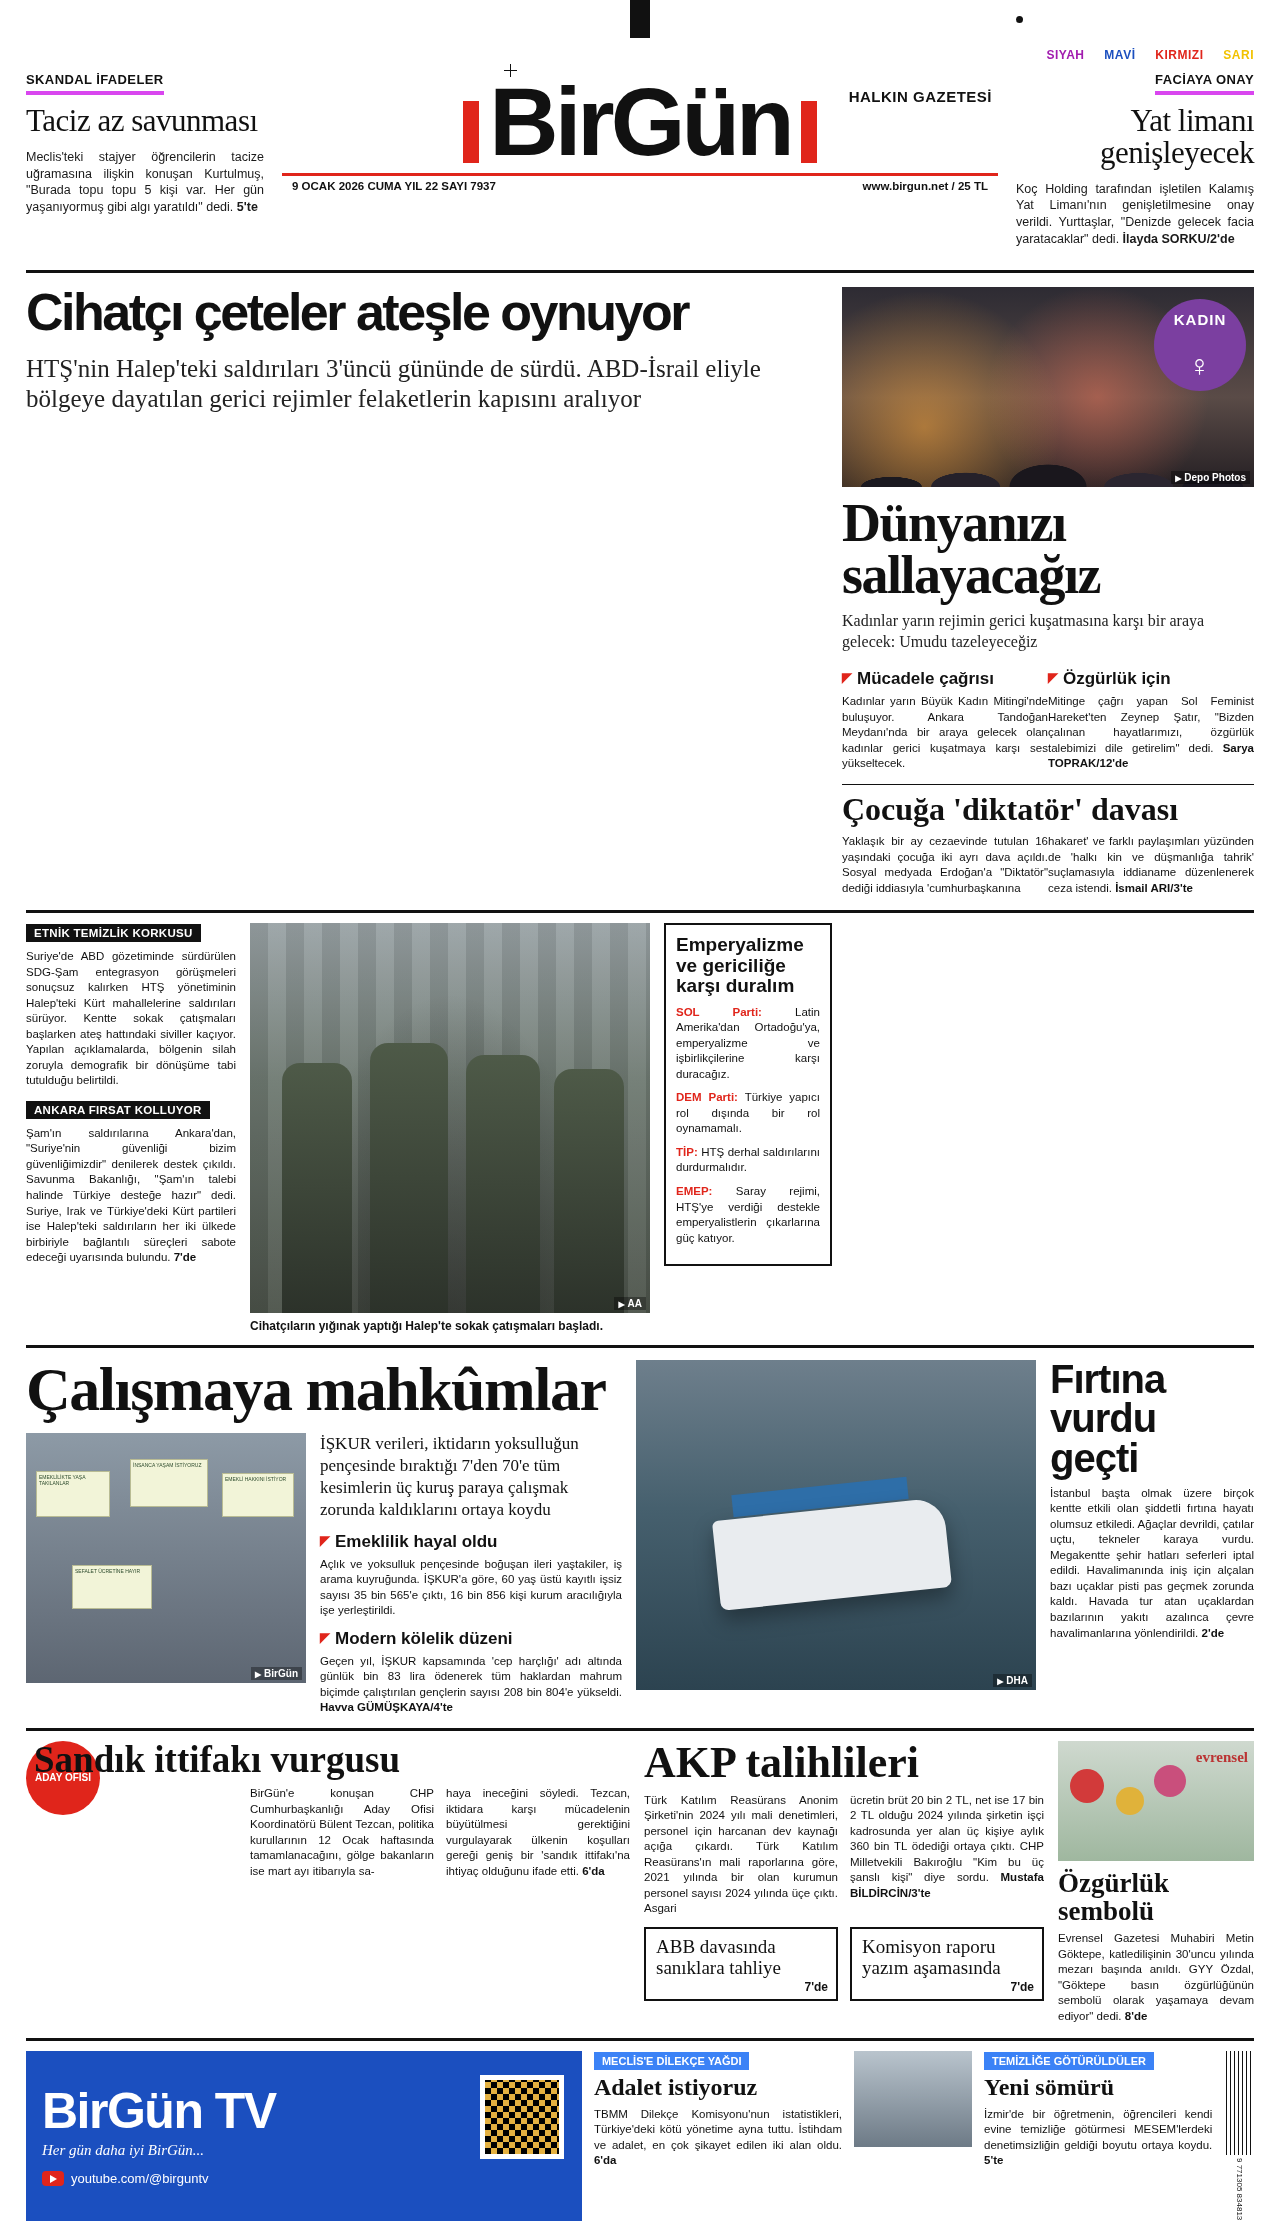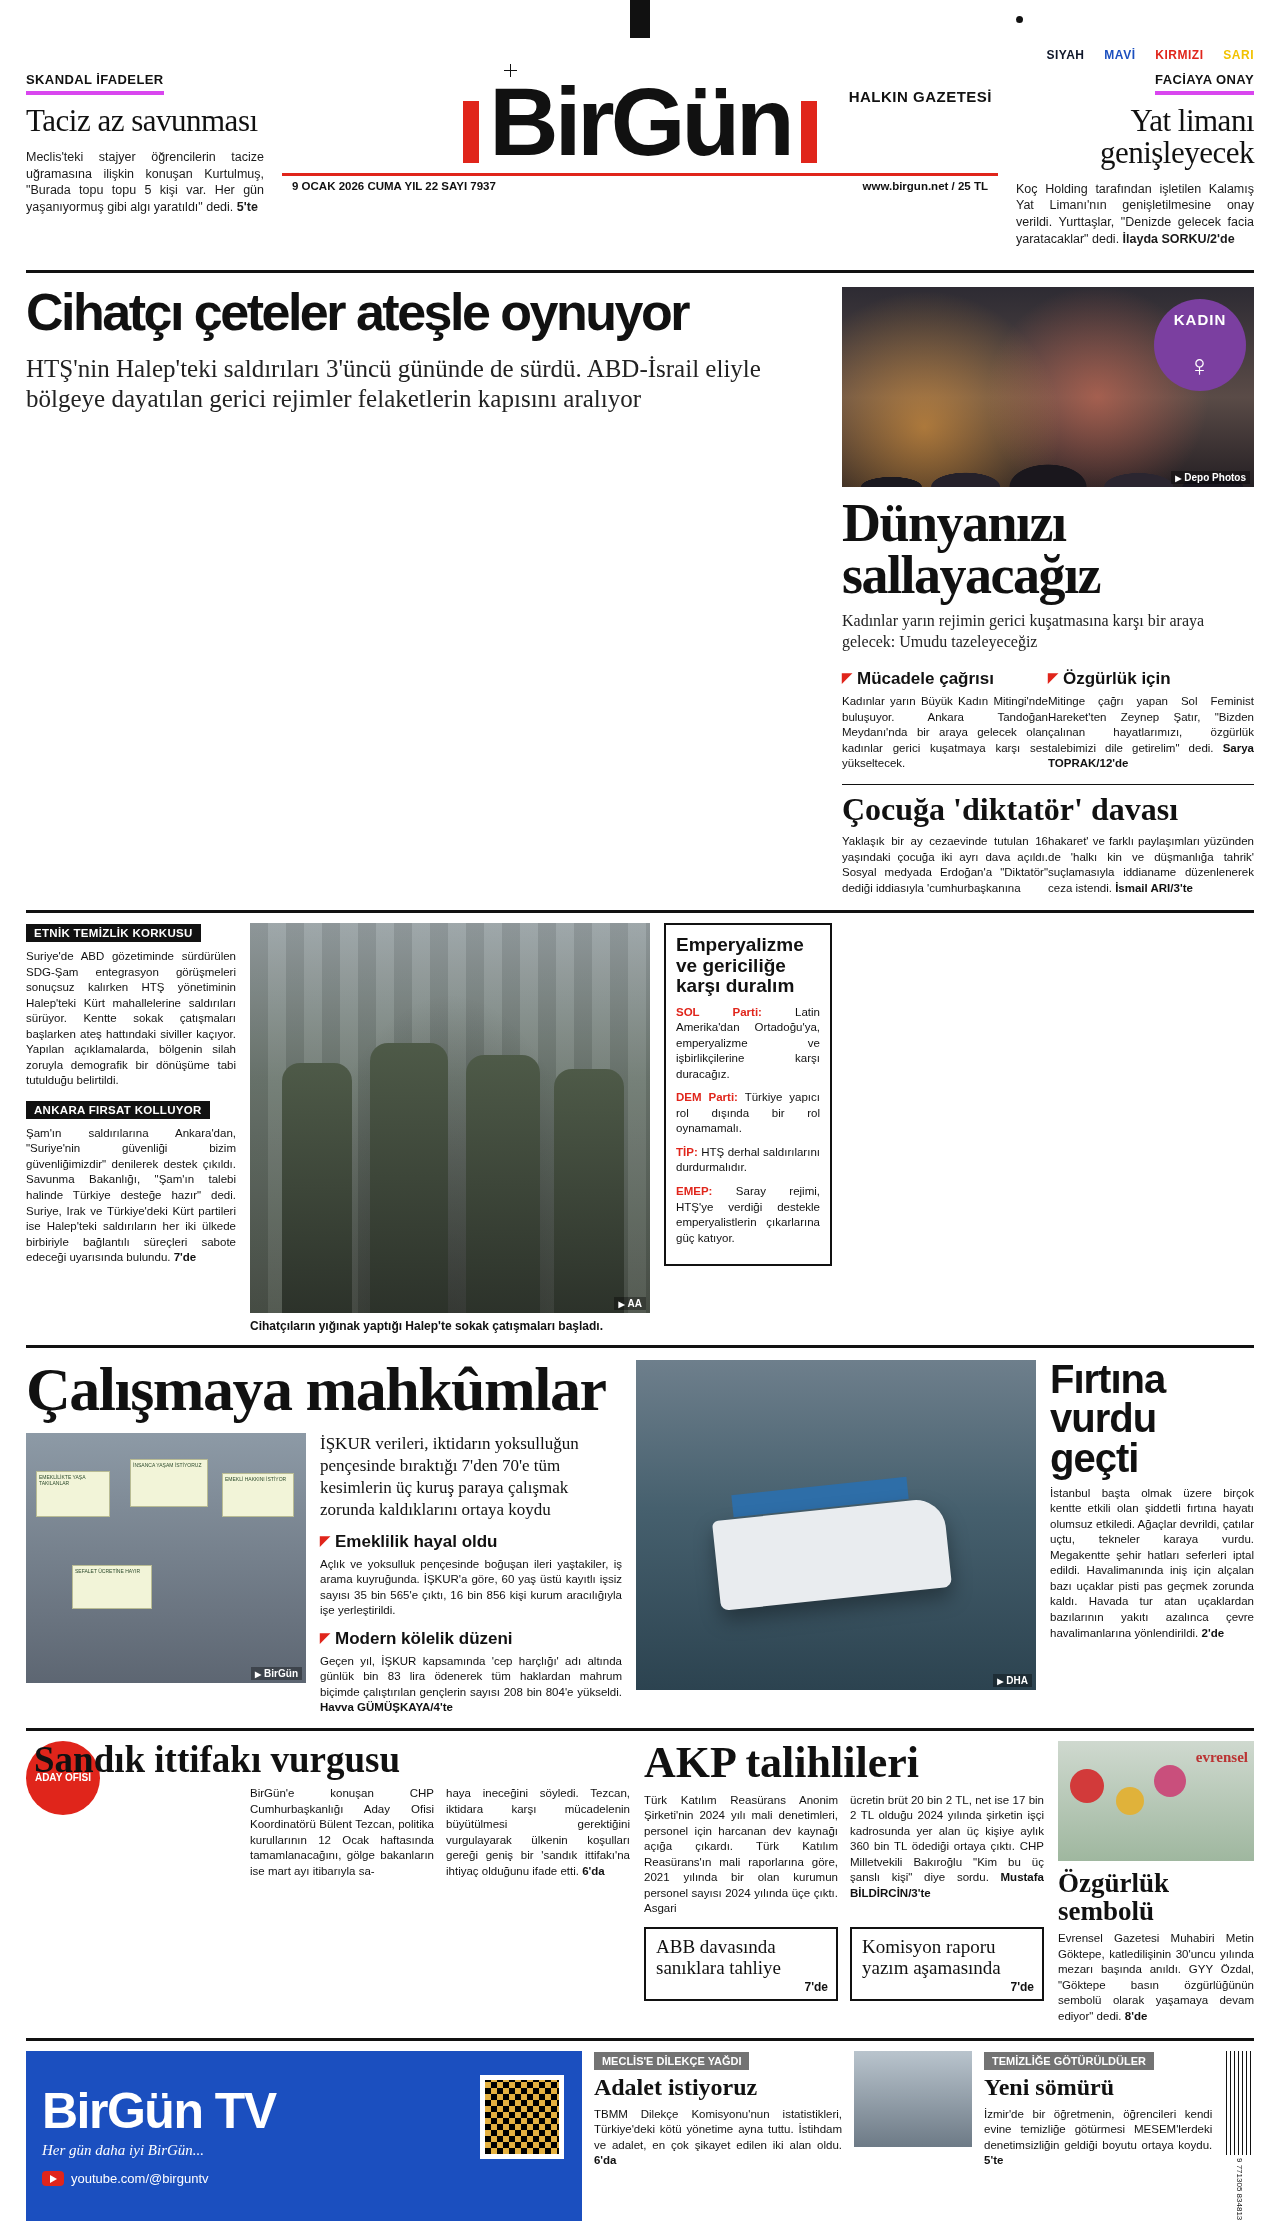--- a/index.html
+++ b/index.html
@@ -38,21 +38,21 @@
   }
   .colorwords {
     position: absolute;
     right: 26px; top: 48px;
     font-family: "Liberation Sans", sans-serif;
     font-size: 12px;
     font-weight: bold;
     letter-spacing: .5px;
   }
   .colorwords span { margin-left: 16px; }
-  .cw-siyah { color: #0f172a; }
+  .cw-siyah { color: #a21caf; }
   .cw-mavi  { color: #1b4fbf; }
   .cw-kirmizi { color: #e0251b; }
   .cw-sari  { color: #f2c200; }
 
   .crosshair {
     position: absolute;
     width: 13px; height: 13px;
   }
   .crosshair:before, .crosshair:after {
     content: ""; position: absolute; background: #111;
@@ -516,21 +516,21 @@
     right: 18px; top: 24px;
     width: 84px; height: 84px;
     background:
       repeating-linear-gradient(0deg,#fff 0 6px,#1b4fbf 6px 12px),
       repeating-linear-gradient(90deg,#fff 0 6px,#1b4fbf 6px 12px);
     background-blend-mode: difference;
     border: 5px solid #fff;
   }
   .foot-col { width: 250px; }
   .foot-tag {
-    background: #737373;
+    background: #3b82f6;
     color: #fff;
     font-family: "Liberation Sans", sans-serif;
     font-weight: bold;
     font-size: 11px;
     padding: 3px 8px;
     display: inline-block;
     margin-bottom: 5px;
   }
   .foot-hl { font-size: 24px; margin: 0 0 6px; line-height: 1.05; }
   .ph-build {

